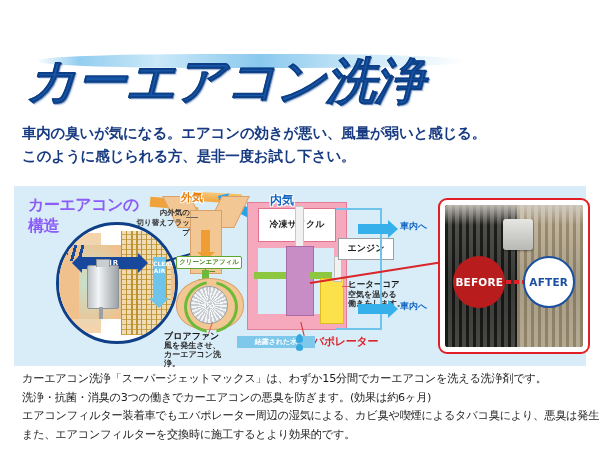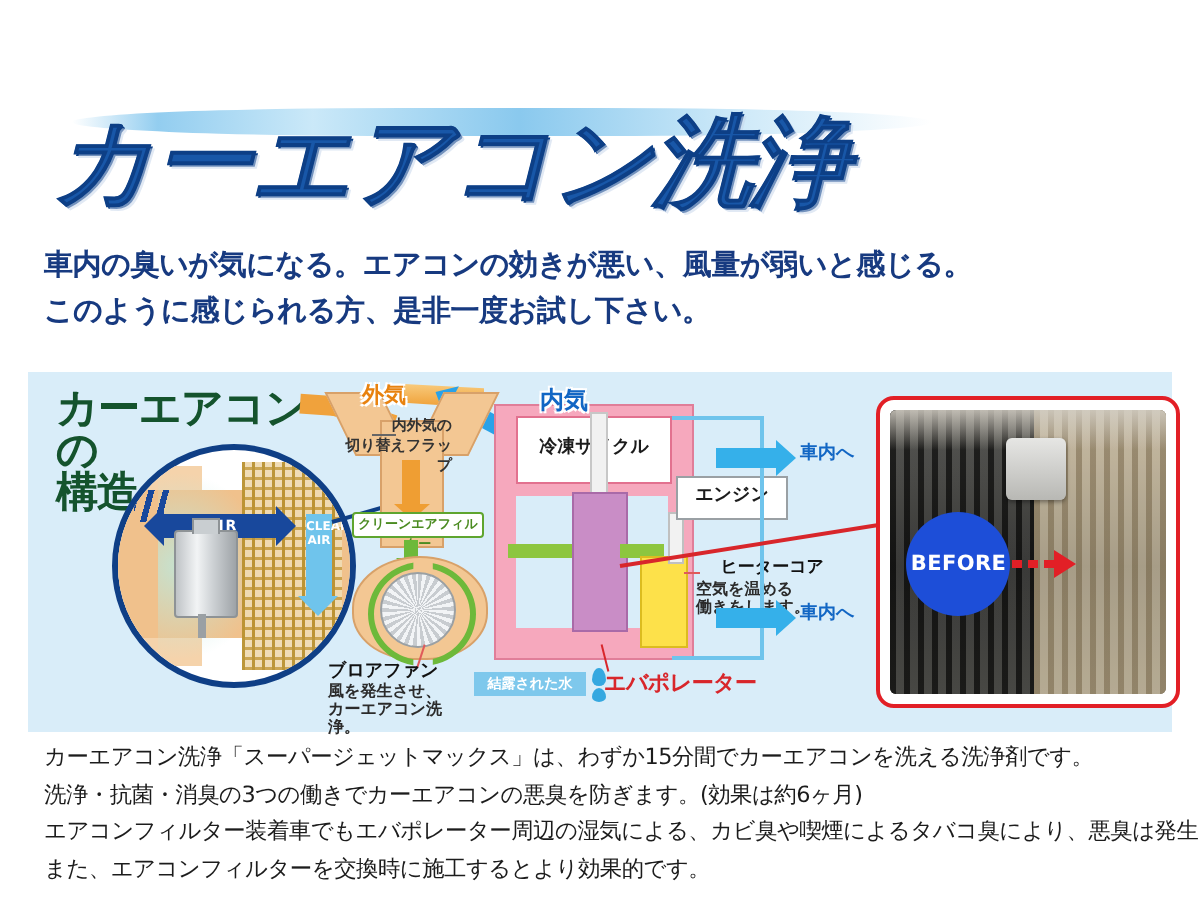--- a/index.html
+++ b/index.html
@@ -49,21 +49,21 @@
   }
   #subtitle div{white-space:nowrap;}
 
   
   #diagram-panel{
     position:absolute;left:14px;top:186px;width:572px;height:180px;
     background:#d9edf9;
   }
   #diagram-title{
     position:absolute;left:14px;top:8px;width:140px;
-    color:#14532d;font-size:21px;font-weight:bold;line-height:21px;
+    color:#8b5cf6;font-size:16px;font-weight:bold;line-height:21px;
     letter-spacing:-.5px;
   }
 
   
   #magnifier{
     position:absolute;left:42px;top:36px;width:116px;height:116px;
     border-radius:50%;border:3px solid #0f3f86;background:#ffffff;
     overflow:hidden;
   }
   #mag-inner{position:absolute;inset:0;}
@@ -182,21 +182,21 @@
     position:absolute;left:208px;top:20px;width:44px;height:9px;background:#2aa2e8;
     transform:rotate(28deg);
   }
   .arrow-naiki:before{
     content:"";position:absolute;left:-8px;top:-4px;
     border-top:8.5px solid transparent;border-bottom:8.5px solid transparent;
     border-right:9px solid #2aa2e8;
   }
   .label-flap{
     position:absolute;left:118px;top:22px;width:58px;
-    color:#333;font-size:7.5px;font-weight:bold;line-height:10px;text-align:right;margin-left:36px;
+    color:#333;font-size:7.5px;font-weight:bold;line-height:10px;text-align:right;
   }
   .flap-line{
     position:absolute;left:172px;top:31px;width:12px;height:1px;background:#666;
   }
   .cf-box{
     position:absolute;left:162px;top:70px;width:66px;height:13px;
     background:#ffffff;border:1.5px solid #5fa52f;border-radius:2px;
     box-sizing:border-box;
   }
   .cf-box span{
@@ -293,38 +293,38 @@
     line-height:18px;
   }
   .engine-stem{
     position:absolute;left:320px;top:70px;width:6px;height:24px;
     background:#f2f2f2;border:1px solid #c0c0c0;
   }
   .label-heater{
     position:absolute;left:334px;top:94px;width:64px;
     font-size:8px;font-weight:bold;color:#2b2b2b;line-height:9.5px;
   }
-  .label-heater b{display:block;font-size:8.5px;color:#111;text-align:right;}
+  .label-heater b{display:block;font-size:8.5px;color:#111;}
   .heater-leader{
     position:absolute;left:328px;top:100px;width:8px;height:1px;background:#e05a5a;
   }
   .label-evap{
     position:absolute;left:288px;top:150px;width:120px;
     font-size:11px;font-weight:bold;color:#d8262b;line-height:12px;
     letter-spacing:-.3px;
   }
   .label-evap small{
     display:block;font-size:7.5px;color:#2b2b2b;letter-spacing:0;font-weight:bold;
   }
   .evap-leader{
     position:absolute;left:288px;top:136px;width:1px;height:14px;background:#d8262b;
     transform:rotate(-14deg);
   }
   .label-water{
-    position:absolute;left:223px;top:150px;width:56px;height:12px;
+    position:absolute;left:223px;top:150px;width:78px;height:12px;
     background:#7ec8ec;
   }
   .label-water span{
     display:block;text-align:center;color:#fff;font-size:7px;font-weight:bold;
     line-height:12px;
   }
   .drop{
     position:absolute;left:282px;top:148px;width:7px;height:9px;
     background:#35a8e0;border-radius:50% 50% 50% 50%/65% 65% 35% 35%;
   }
@@ -389,21 +389,21 @@
     position:absolute;left:0;top:0;width:100%;height:14%;
     background:linear-gradient(180deg,rgba(210,205,195,.85),rgba(210,205,195,0));
   }
   #photo-clip{
     position:absolute;left:42%;top:10%;width:22%;height:22%;
     background:linear-gradient(180deg,#e6e6e4,#b8b8b4);
     border-radius:3px;box-shadow:0 1px 2px rgba(0,0,0,.4);
   }
   #badge-before{
     position:absolute;left:6%;top:36%;width:52px;height:52px;border-radius:50%;
-    background:#1d4ed8;display:flex;align-items:center;justify-content:center;
+    background:#b91c1c;display:flex;align-items:center;justify-content:center;
   }
   #badge-before span{
     color:#fff;font-size:10.5px;font-weight:bold;letter-spacing:.2px;
   }
   #badge-after{
     position:absolute;right:6%;top:36%;width:52px;height:52px;border-radius:50%;
     background:#fff;border:2.5px solid #1b4fa0;display:flex;align-items:center;justify-content:center;
     box-sizing:border-box;
   }
   #badge-after span{
@@ -547,20 +547,23 @@
     <div id="photo-card">
       <div id="photo-inner">
         <div id="photo-dirty"></div>
         <div id="photo-clean"></div>
         <div id="photo-top-shade"></div>
         <div id="photo-clip"></div>
         <div id="badge-before">
           <span>BEFORE</span>
         </div>
         <div id="badge-arrow"></div>
+        <div id="badge-after">
+          <span>AFTER</span>
+        </div>
       </div>
     </div>
 
   </div>
 
   <div id="body-copy">
     <div>カーエアコン洗浄「スーパージェットマックス」は、わずか15分間でカーエアコンを洗える洗浄剤です。</div>
     <div>洗浄・抗菌・消臭の3つの働きでカーエアコンの悪臭を防ぎます。(効果は約6ヶ月)</div>
     <div>エアコンフィルター装着車でもエバポレーター周辺の湿気による、カビ臭や喫煙によるタバコ臭により、悪臭は発生します。</div>
     <div>また、エアコンフィルターを交換時に施工するとより効果的です。</div>

